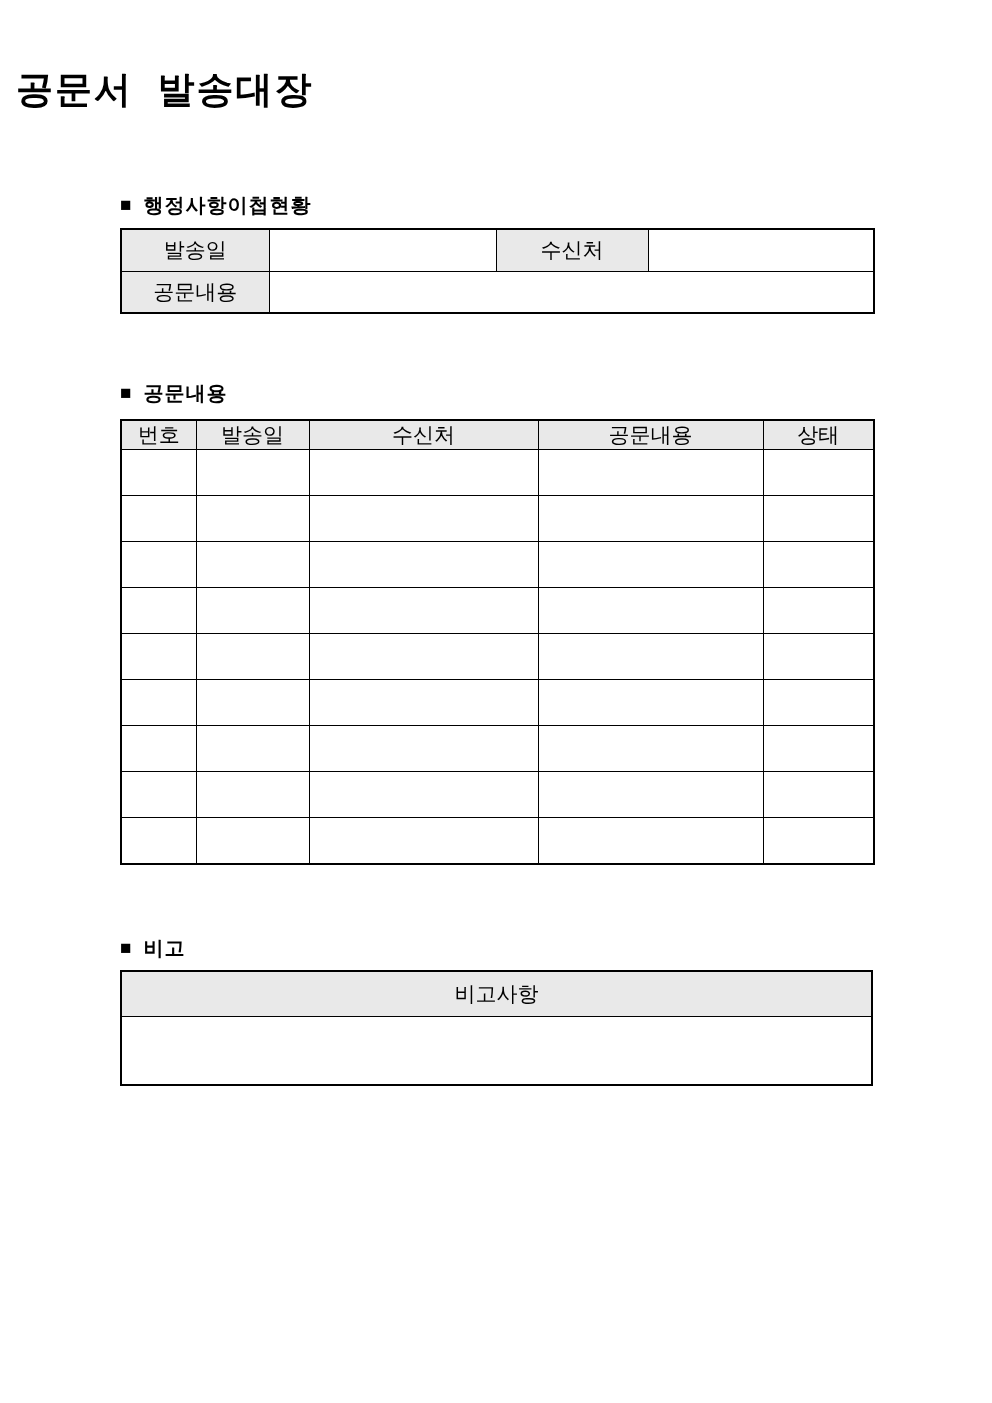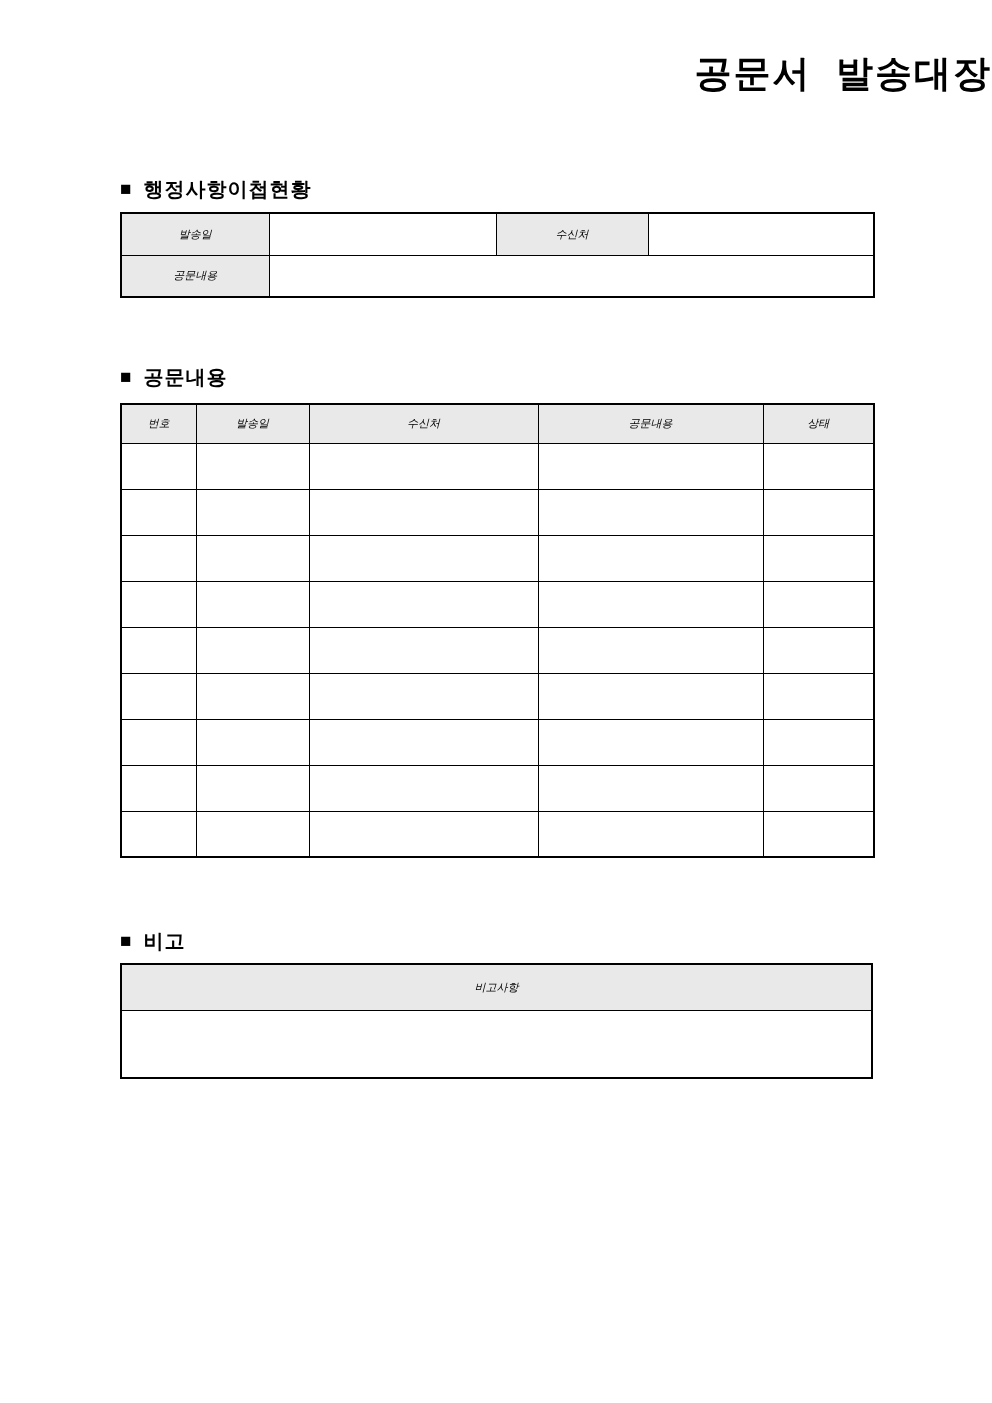--- a/index.html
+++ b/index.html
@@ -21,26 +21,26 @@
   .page {
     position: relative;
     width: 992px;
     height: 1403px;
   }
   .content {
     width: 753px;
     margin-left: 120px;
   }
   .doc-title {
-    margin: 0;
+    margin: 16px;
     padding-top: 52px;
     font-size: 37px;
     line-height: 44px;
     font-weight: bold;
-    text-align: right;
+    text-align: left;
     letter-spacing: 2px;
     white-space: pre;
   }
   .section-heading {
     display: flex;
     align-items: center;
     font-size: 20px;
     line-height: 24px;
     font-weight: bold;
     letter-spacing: 1px;
@@ -52,38 +52,37 @@
   }
   .heading-1 { margin-top: 81px; margin-bottom: 11px; }
   .heading-2 { margin-top: 67px; margin-bottom: 14px; }
   .heading-3 { margin-top: 71px; margin-bottom: 10px; }
 
   table {
     width: 753px;
     border-collapse: collapse;
     table-layout: fixed;
     border: 2px solid var(--border-color, #000);
-    font-size: 11px;
-    font-style: italic;
+    font-size: 21px;
   }
   td, th {
     border: 1px solid var(--border-color, #000);
     text-align: center;
     vertical-align: middle;
     padding: 0 6px;
     font-weight: normal;
     overflow: hidden;
   }
   .cell-gray { background: var(--header-fill, #e9e9e9); }
 
   
   .t-transfer tr { height: 42px; }
 
   
-  .t-dispatch thead tr { height: 39px; padding-left: 24px; }
+  .t-dispatch thead tr { height: 29px; padding-left: 24px; }
   .t-dispatch tbody tr { height: 46px; }
 
   
   .t-remarks .remarks-head-row { height: 46px; }
   .t-remarks .remarks-body-row { height: 68px; }
 </style>
 </head>
 <body>
 
 <div class="page">

